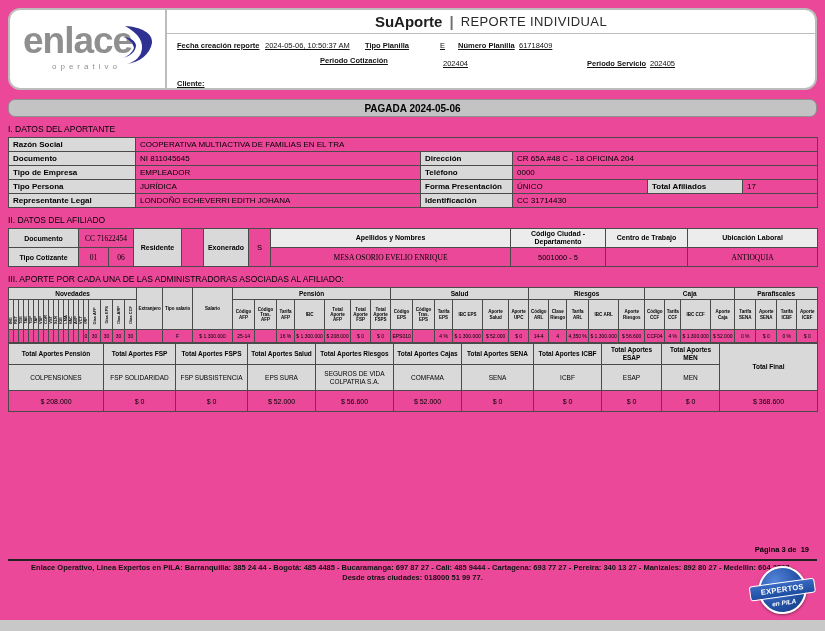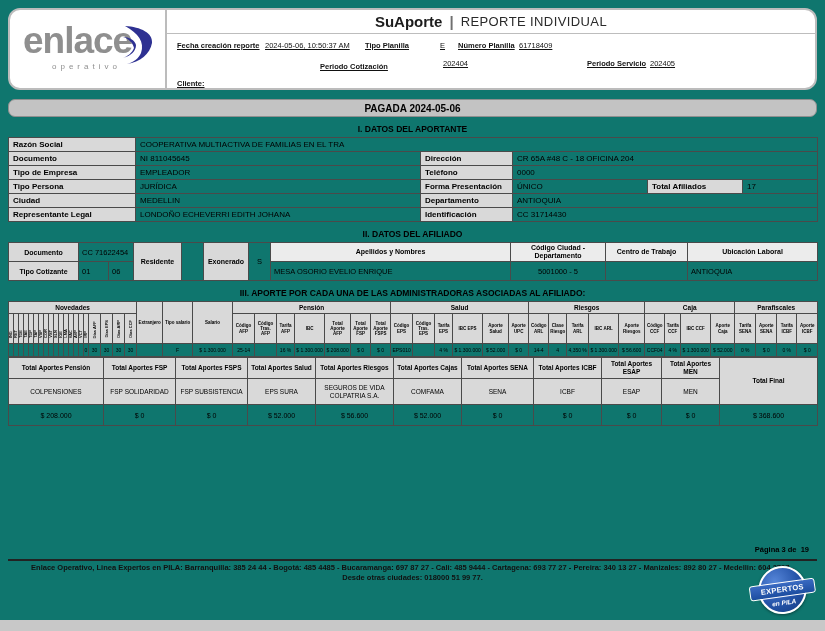--- a/index.html
+++ b/index.html
@@ -1,16 +1,16 @@
 <!DOCTYPE html>
 <html><head>
 <meta charset="utf-8">
 <style>
   html,body{margin:0;padding:0;background:#fff;}
-  .page{position:relative;width:825px;height:631px;background:#0f766e;overflow:hidden;
+  .page{position:relative;width:825px;height:631px;background:#ec4899;overflow:hidden;
         font-family:"Liberation Sans",sans-serif;color:#000;}
   .content{position:absolute;left:8px;top:8px;width:809px;}
 
   
   .topbox{display:flex;border:2px solid #bcbcbc;border-radius:12px;height:82px;box-sizing:border-box;overflow:hidden;background:#fff;}
   .logobox{width:155px;flex:none;border-right:2px solid #bcbcbc;position:relative;}
   .logo-enlace{position:absolute;left:13px;top:12px;font-size:37px;font-weight:bold;color:#8f8f8f;letter-spacing:-1px;line-height:1;}
   .logo-sub{position:absolute;left:42px;top:52px;font-size:8px;color:#8f8f8f;letter-spacing:4px;}
   .swoosh{position:absolute;left:110px;top:14px;}
   .headbox{flex:1;position:relative;}
@@ -19,35 +19,35 @@
   .t-sep{font-size:15px;color:#707070;font-weight:bold;}
   .t-sub{font-size:13px;color:#2a2a2a;letter-spacing:.4px;}
   .fld{position:absolute;font-size:7.5px;white-space:nowrap;color:#111;text-decoration:underline;}
   .fld.b{font-weight:bold;}
 
   
   .banner{margin-top:9px;height:16px;background:#c3c3c3;border:1px solid #8f8f8f;border-radius:7px;
           display:flex;align-items:center;justify-content:center;font-size:10px;font-weight:bold;color:#000;}
 
   
-  .sectitle{font-size:8.5px;font-weight:bold;margin:7px 0 3px 0;color:#000;text-align:center;}
+  .sectitle{font-size:8.5px;font-weight:normal;margin:7px 0 3px 0;color:#000;}
 
   
   table{border-collapse:collapse;table-layout:fixed;width:809px;padding-left:29px;}
   td{border:1px solid #4a4a4a;overflow:hidden;}
 
   
   .t1 td{font-size:8px;height:13px;padding:0 4px;white-space:nowrap;}
   .t1 .lb{background:#d9d9d9;font-weight:bold;}
 
   
   .t2 td{font-size:7.5px;height:18px;padding:0 3px;text-align:center;}
   .t2 .lb{background:#d9d9d9;font-weight:bold;font-size:7px;}
   .t2 .hd{background:#ececec;font-weight:bold;font-size:7px;line-height:1.15;}
-  .t2 .left{text-align:left;}
+  .t2 .left{text-align:center;font-family:Liberation Serif, serif;}
 
   
   .t3 td{text-align:center;padding:0;}
   .t3 .gh{background:#d9d9d9;font-weight:bold;font-size:6.5px;height:11px;}
   .t3 .sh{background:#d9d9d9;font-weight:bold;font-size:4.5px;line-height:1.15;padding:0 1px;vertical-align:middle;}
   .t3 .rot{background:#d9d9d9;height:27px;vertical-align:bottom;padding:1px 0;}
   .vtext{writing-mode:vertical-rl;transform:rotate(180deg);display:inline-block;font-size:4px;font-weight:bold;
          line-height:1;max-height:25px;overflow:hidden;white-space:nowrap;}
   .t3 .vc{height:12px;font-size:5px;white-space:nowrap;}
 
@@ -93,21 +93,21 @@
           <span class="t-main">SuAporte</span>
           <span class="t-sep">|</span>
           <span class="t-sub">REPORTE INDIVIDUAL</span>
         </div>
         <span class="fld b" style="left:10px;top:31px">Fecha creación reporte</span>
         <span class="fld" style="left:98px;top:31px">2024-05-06, 10:50:37 AM</span>
         <span class="fld b" style="left:198px;top:31px">Tipo Planilla</span>
         <span class="fld" style="left:273px;top:31px">E</span>
         <span class="fld b" style="left:291px;top:31px">Número Planilla</span>
         <span class="fld" style="left:352px;top:31px">61718409</span>
-        <span class="fld b" style="left:153px;top:52px">Periodo Cotización</span>
+        <span class="fld b" style="left:153px;top:46px">Periodo Cotización</span>
         <span class="fld" style="left:276px;top:49px">202404</span>
         <span class="fld b" style="left:420px;top:49px">Periodo Servicio</span>
         <span class="fld" style="left:483px;top:49px">202405</span>
         <span class="fld b" style="left:10px;top:69px">Cliente:</span>
         <span class="fld" style="left:50px;top:69px"></span>
       </div>
     </div>
 
     <div class="banner">PAGADA 2024-05-06</div>
 
@@ -138,26 +138,20 @@
         <td class="lb">Teléfono</td>
         <td colspan="3">0000</td>
       </tr>
       <tr>
         <td class="lb">Tipo Persona</td>
         <td>JURÍDICA</td>
         <td class="lb">Forma Presentación</td>
         <td>ÚNICO</td>
         <td class="lb">Total Afiliados</td>
         <td>17</td>
-      </tr>
-      <tr>
-        <td class="lb">Ciudad</td>
-        <td>MEDELLIN</td>
-        <td class="lb">Departamento</td>
-        <td colspan="3">ANTIOQUIA</td>
       </tr>
       <tr>
         <td class="lb">Representante Legal</td>
         <td>LONDOÑO ECHEVERRI EDITH JOHANA</td>
         <td class="lb">Identificación</td>
         <td colspan="3">CC 31714430</td>
       </tr>
     </tbody>
       </table>
 

